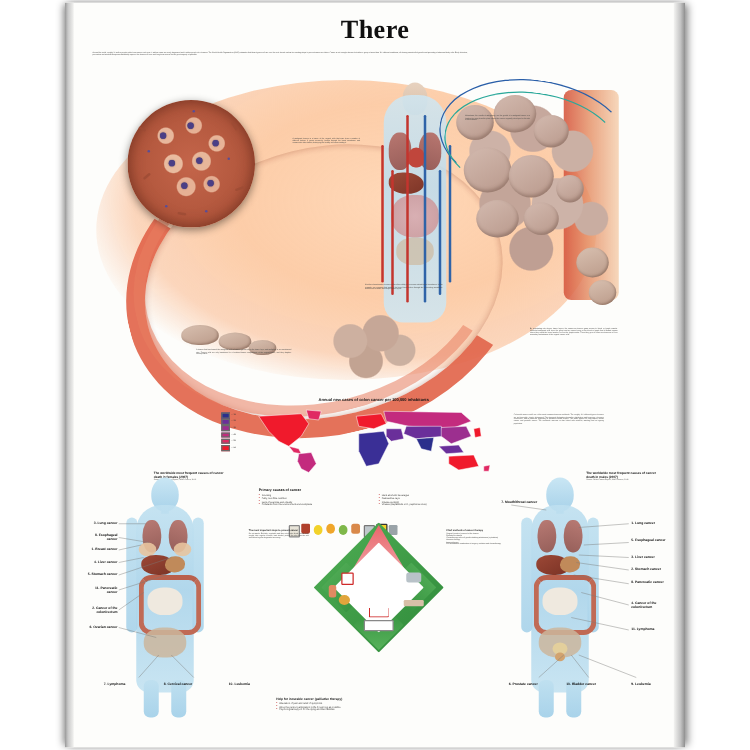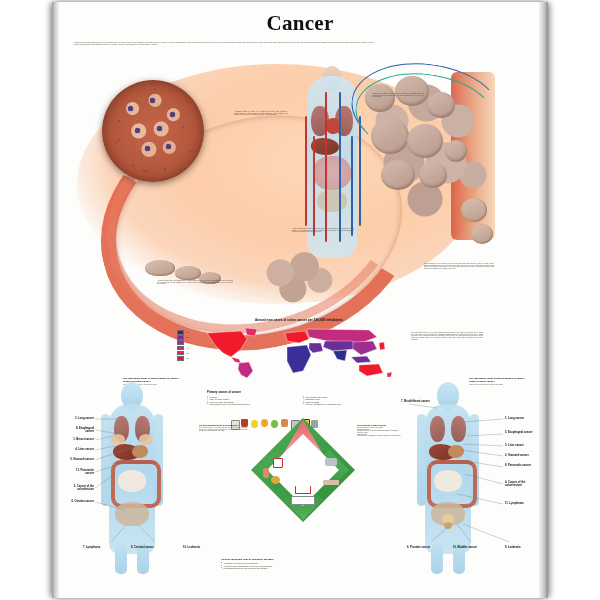--- a/index.html
+++ b/index.html
@@ -260,21 +260,21 @@
   .palli li:before{content:"■";position:absolute;left:0;top:0;font-size:1.3px;color:#c02a2a;}
 
   svg{display:block;}
 </style>
 </head>
 <body>
 
 <div class="stage">
   <div class="poster">
 
-    <div class="title">Cancer</div>
+    <div class="title">There</div>
 
     <div class="intro micro">Around the world, roughly 10 million people suffer from cancer each year. 6 million cases are newly diagnosed and 6 million people die of cancer. The World Health Organisation (WHO) estimates that these figures will rise over the next decade unless far-reaching steps to prevent cancer are taken. Cancer is not a single disease but rather a group of more than 200 different conditions, all sharing uncontrolled growth and spreading of abnormal body cells. Early detection, prevention and modern therapies substantially improve the chances of cure and long-term survival for the great majority of patients.</div>
 
     <div class="topband">
 
       <div class="sweep"></div>
       <div class="colon-arc"></div>
       <div class="colon-arc2"></div>
 
       <div class="cellcircle">

